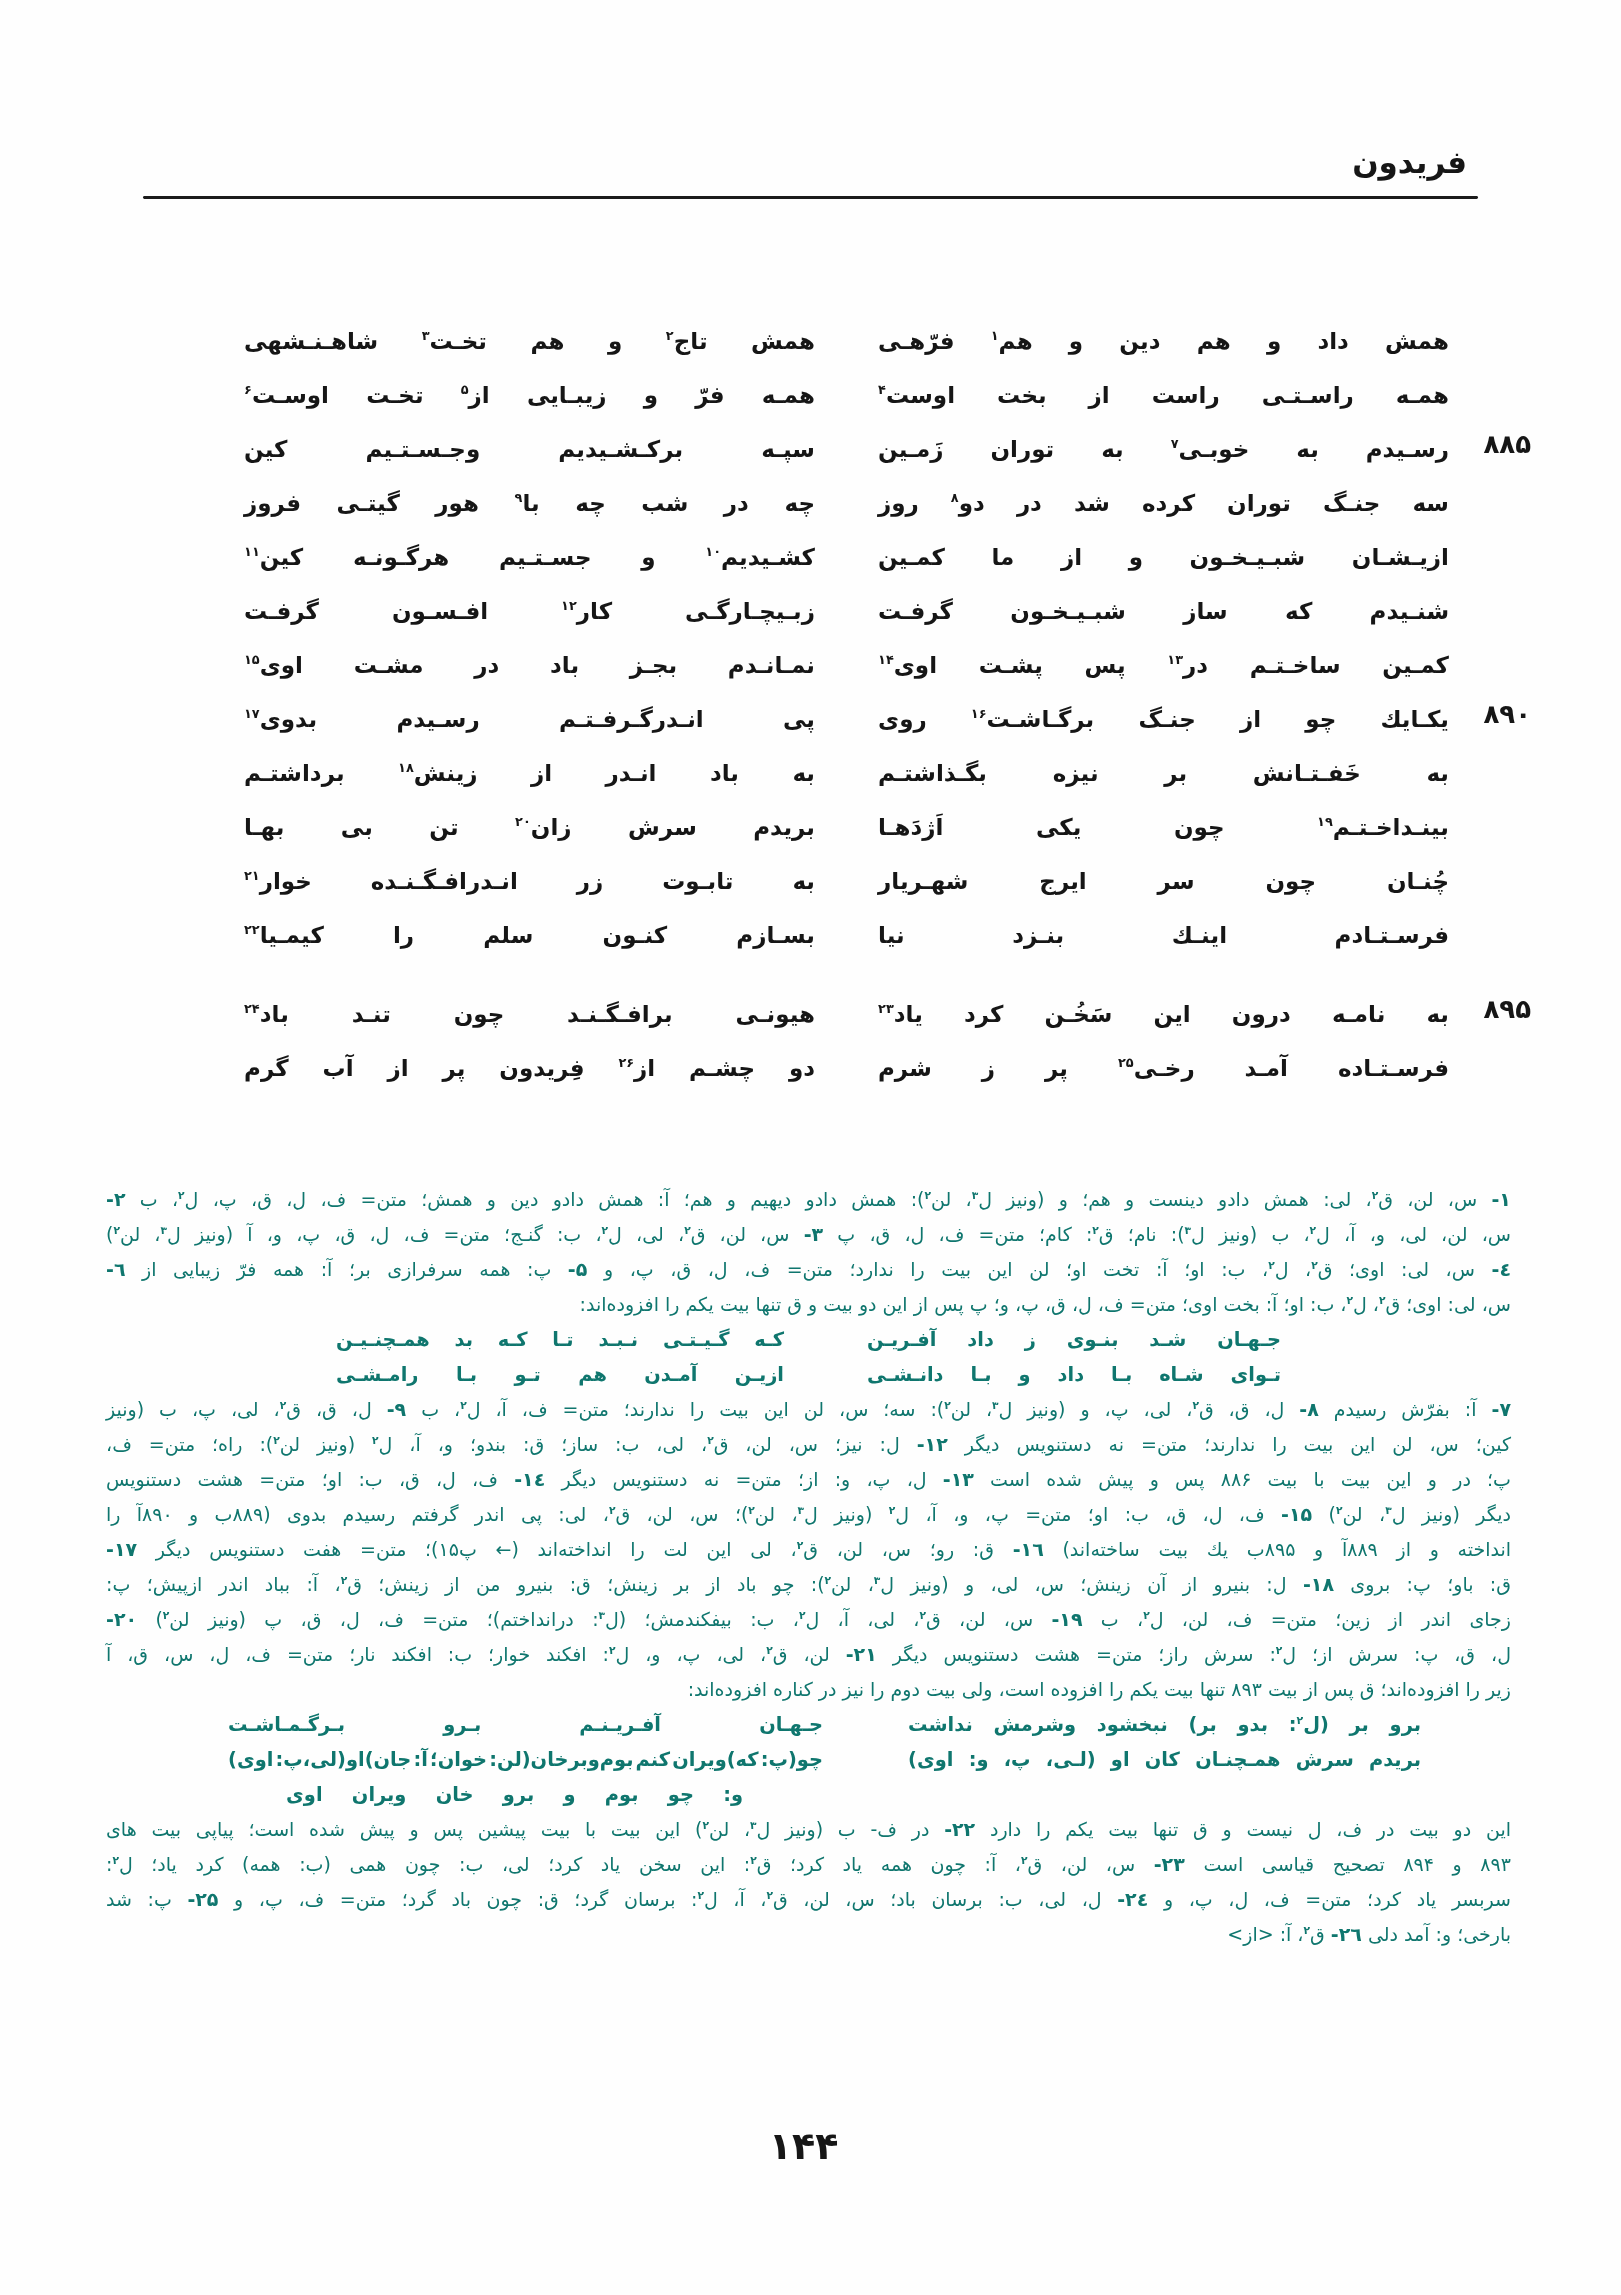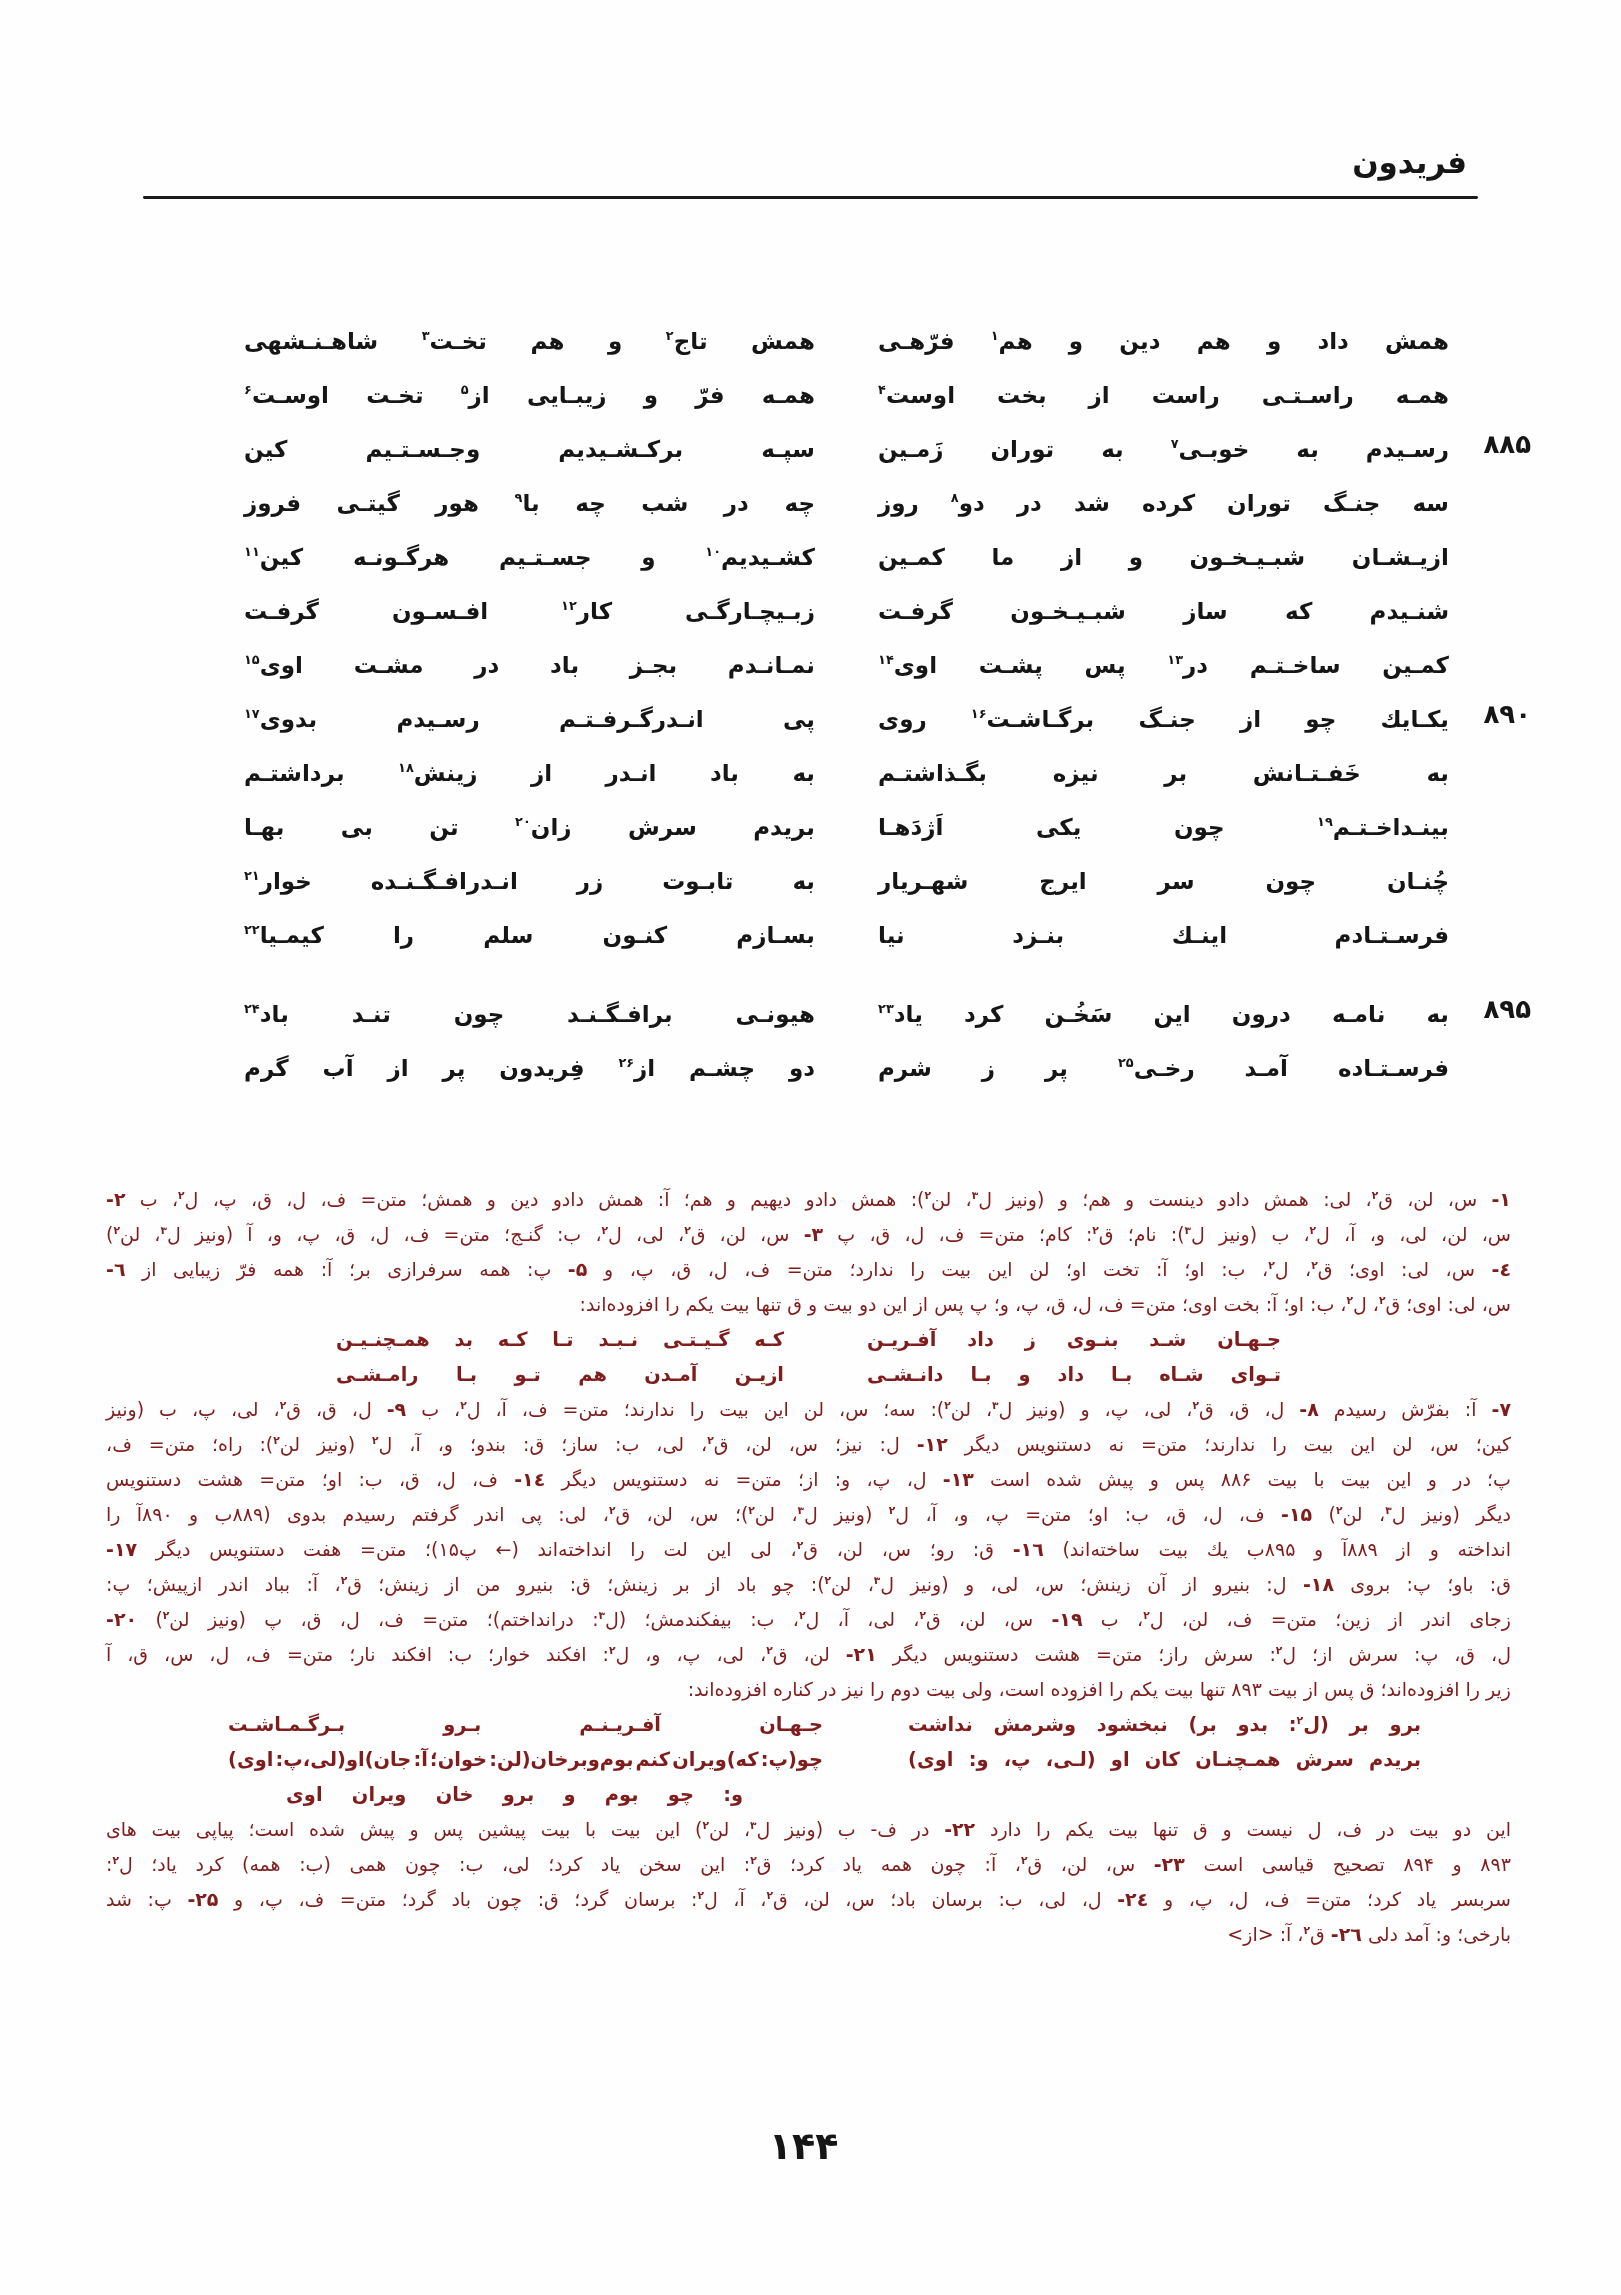--- a/index.html
+++ b/index.html
@@ -38,21 +38,21 @@
   .hemi{display:flex;justify-content:space-between;}
   .hemi span.w{flex:0 0 auto;}
   .h-right{right:172px;width:571px;}
   .h-left{right:806px;width:571px;}
   sup{
     font-size:0.56em;line-height:0;vertical-align:super;font-weight:bold;
   }
   
   .apparatus{
     position:absolute;top:1182px;right:110px;left:107px;
-    font-size:19px;line-height:35px;color:#7f1d1d;
+    font-size:19px;line-height:35px;color:#0f766e;
   }
   .fn-line{
     height:35px;overflow:visible;
     text-align:justify;text-align-last:justify;
   }
   .fn-line.end{text-align-last:start;}
   .fn-verse{display:flex;height:35px;justify-content:center;gap:83px;}
   .fn-verse .vh{
     font-weight:bold;font-size:19.4px;
     display:flex;justify-content:space-between;

